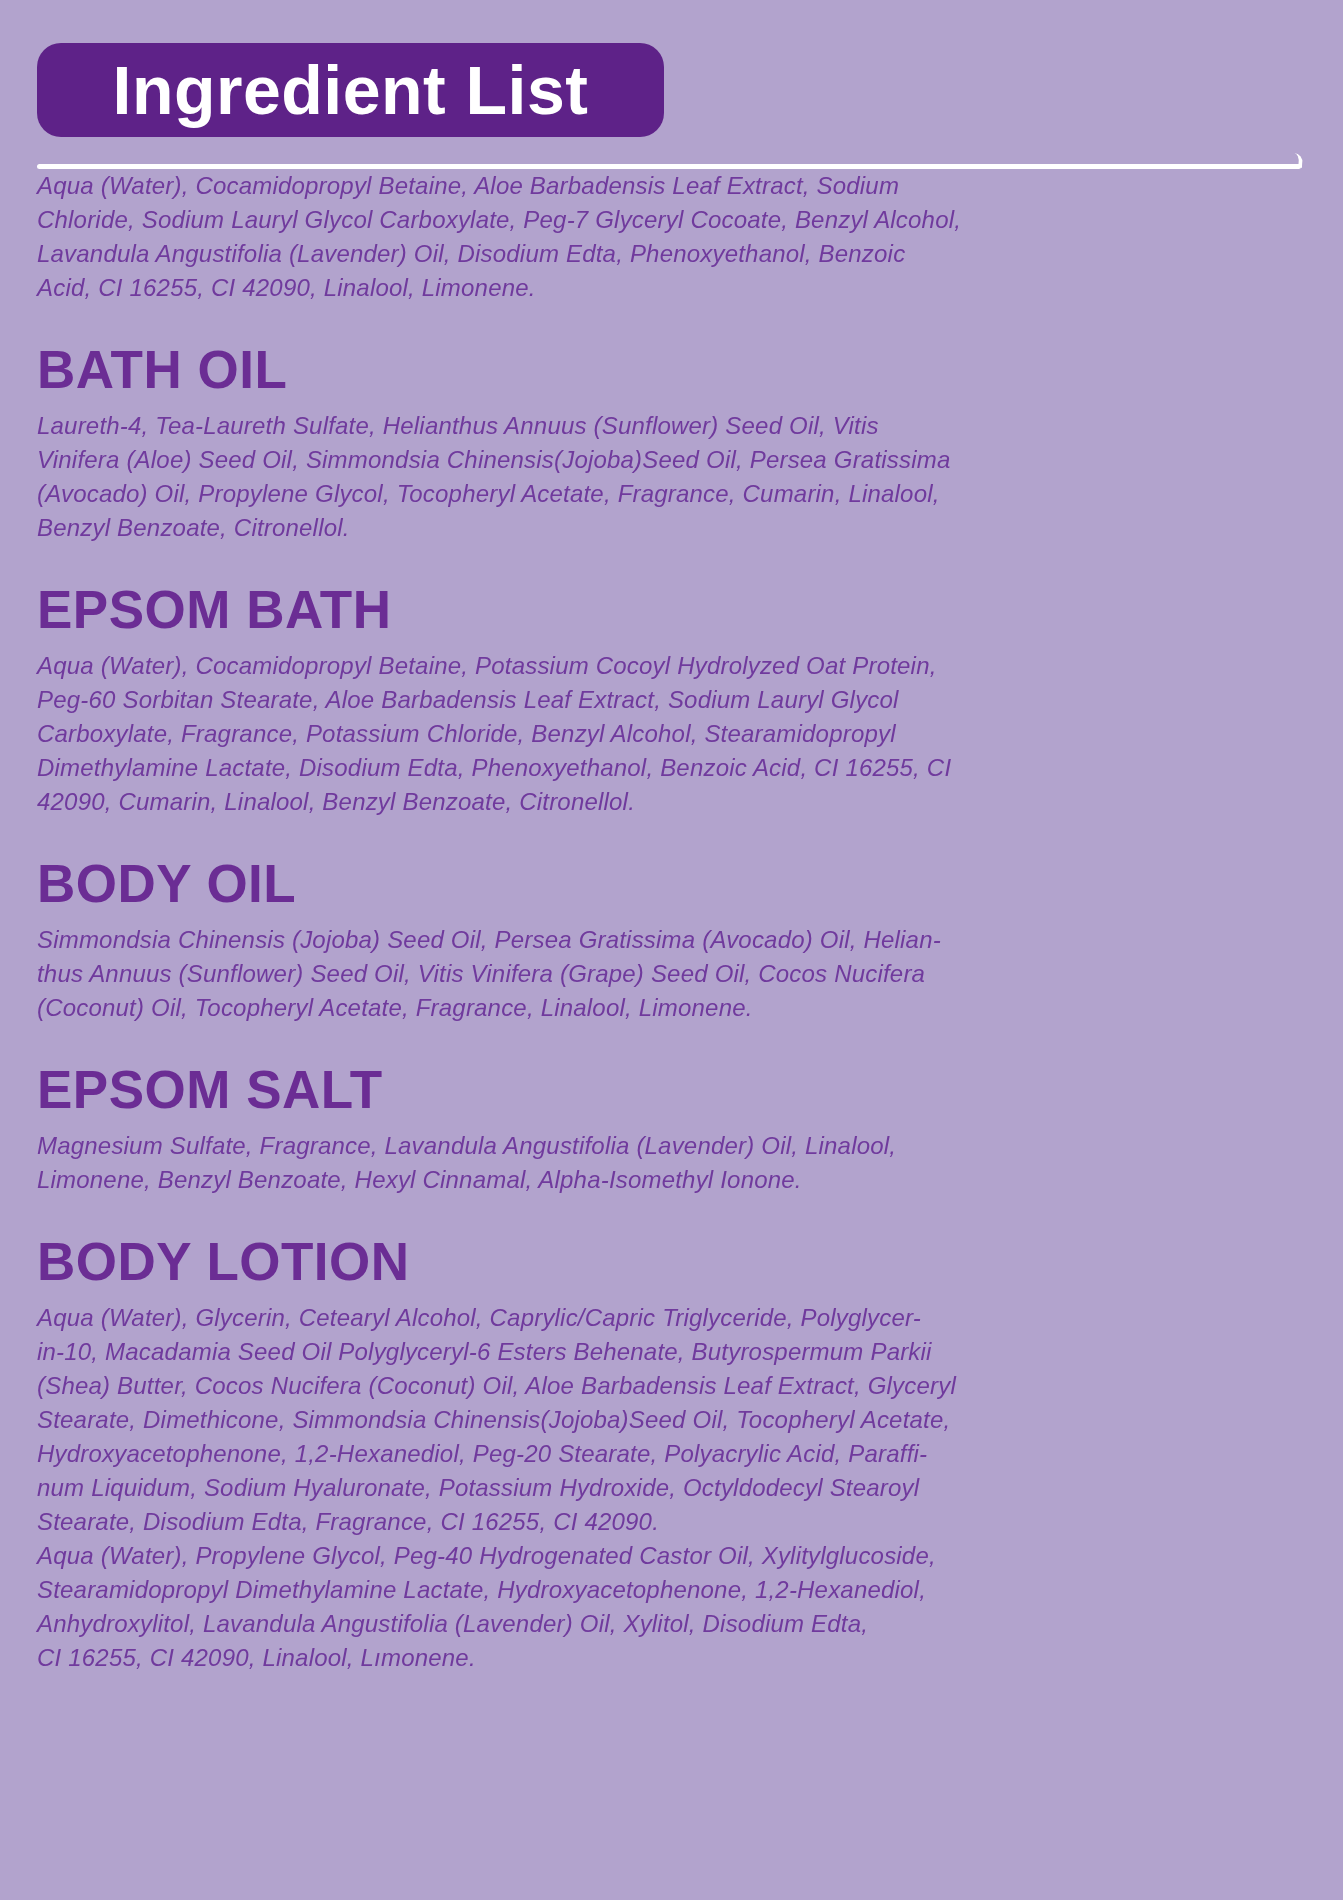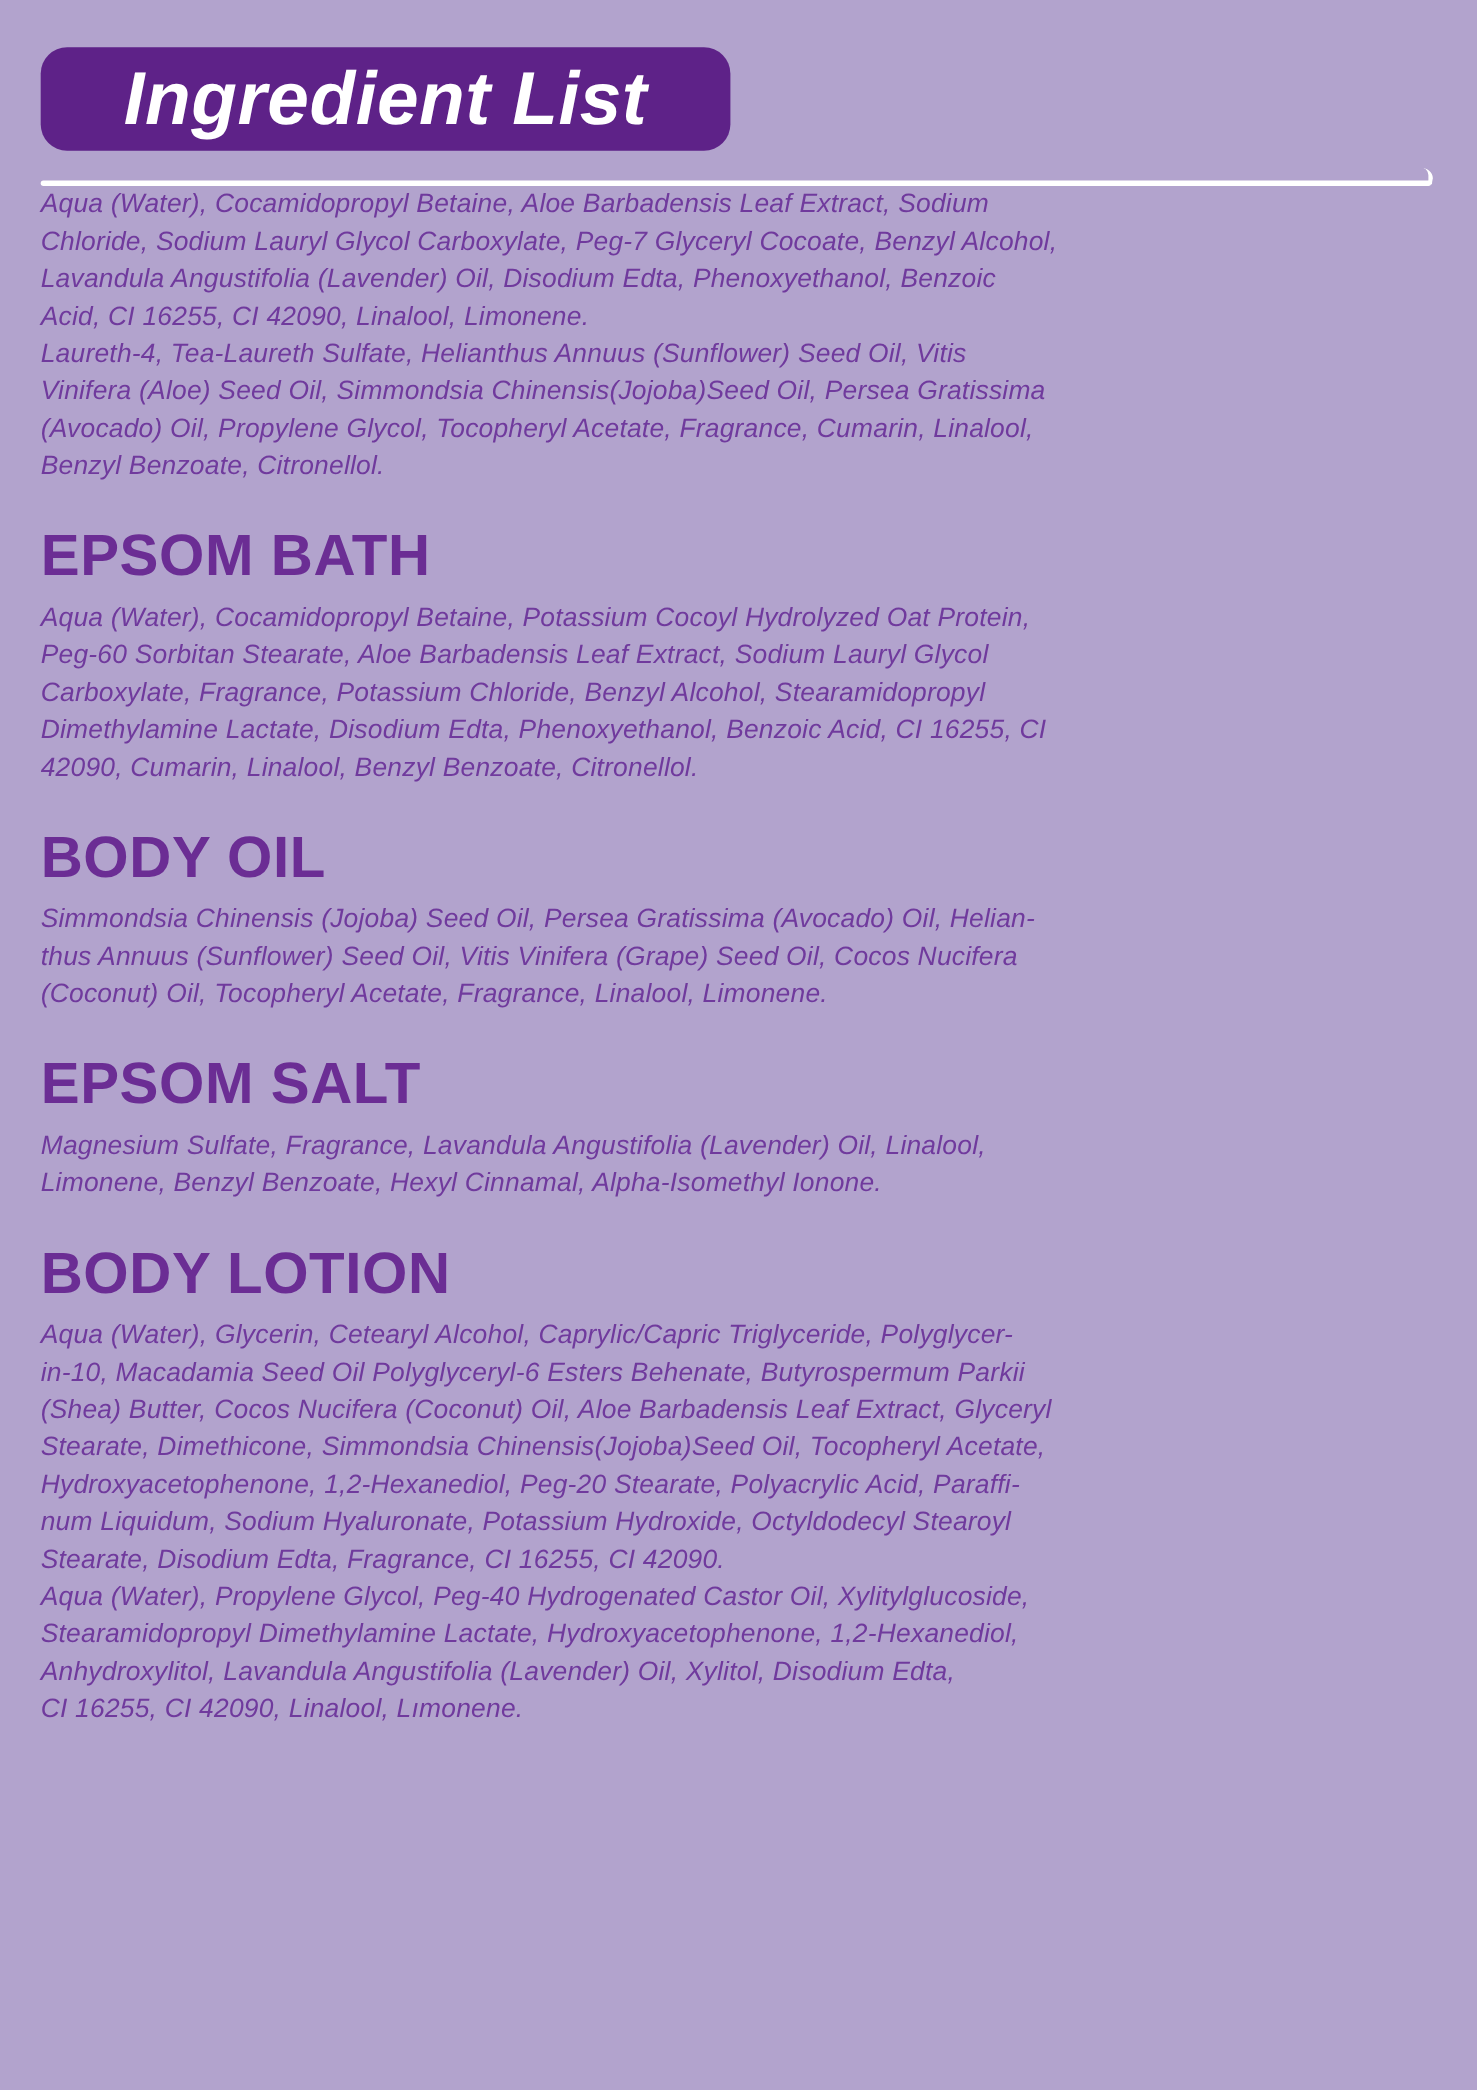--- a/index.html
+++ b/index.html
@@ -18,21 +18,20 @@
   }
   .title-box {
     display: inline-block;
     background: var(--banner, #5e2288);
     border-radius: 24px;
     height: 94px;
     line-height: 94px;
     padding: 0 56px;
     min-width: 515px;
     text-align: center;
-    font-style: italic;
   }
   .title-box h1 {
     margin: 0;
     display: inline-block;
     color: var(--banner_text, #ffffff);
     font-size: 68px;
     font-weight: bold;
     letter-spacing: 0.5px;
     line-height: 94px;
   }
@@ -90,20 +89,21 @@
   <main>
 
     <section class="product">
       <p>Aqua (Water), Cocamidopropyl Betaine, Aloe Barbadensis Leaf Extract, Sodium
 Chloride, Sodium Lauryl Glycol Carboxylate, Peg-7 Glyceryl Cocoate, Benzyl Alcohol,
 Lavandula Angustifolia (Lavender) Oil, Disodium Edta, Phenoxyethanol, Benzoic
 Acid, CI 16255, CI 42090, Linalool, Limonene.</p>
     </section>
 
     <section class="product">
+      <h2>BATH OIL</h2>
       <p>Laureth-4, Tea-Laureth Sulfate, Helianthus Annuus (Sunflower) Seed Oil, Vitis
 Vinifera (Aloe) Seed Oil, Simmondsia Chinensis(Jojoba)Seed Oil, Persea Gratissima
 (Avocado) Oil, Propylene Glycol, Tocopheryl Acetate, Fragrance, Cumarin, Linalool,
 Benzyl Benzoate, Citronellol.</p>
     </section>
 
     <section class="product">
       <h2>EPSOM BATH</h2>
       <p>Aqua (Water), Cocamidopropyl Betaine, Potassium Cocoyl Hydrolyzed Oat Protein,
 Peg-60 Sorbitan Stearate, Aloe Barbadensis Leaf Extract, Sodium Lauryl Glycol

